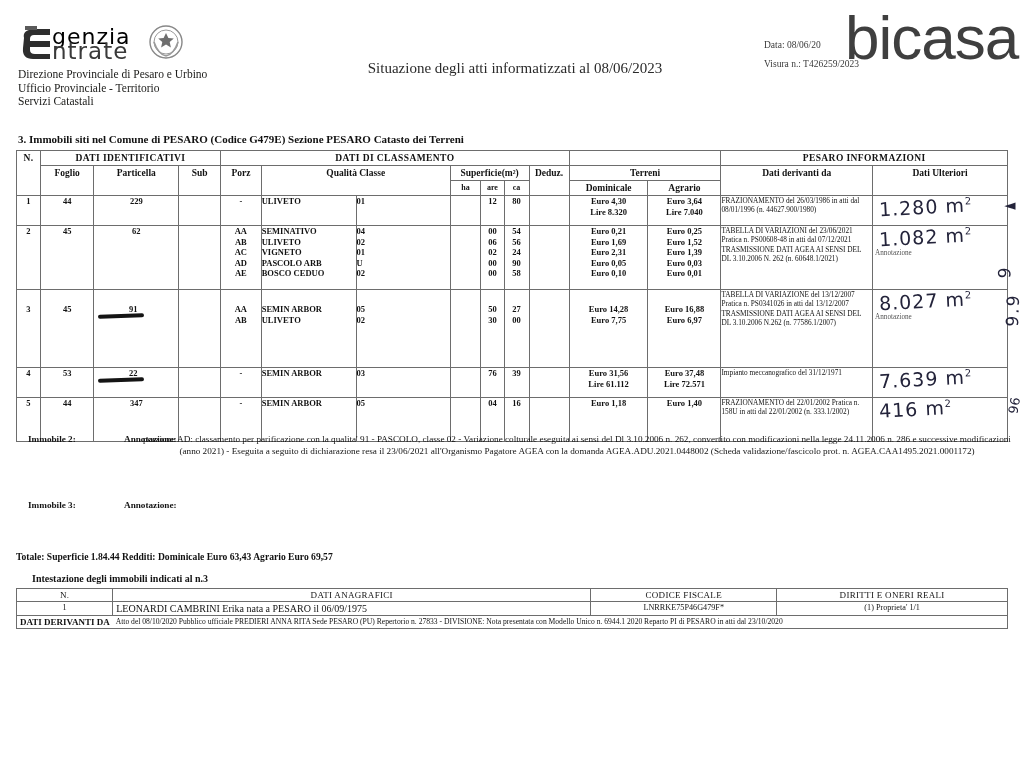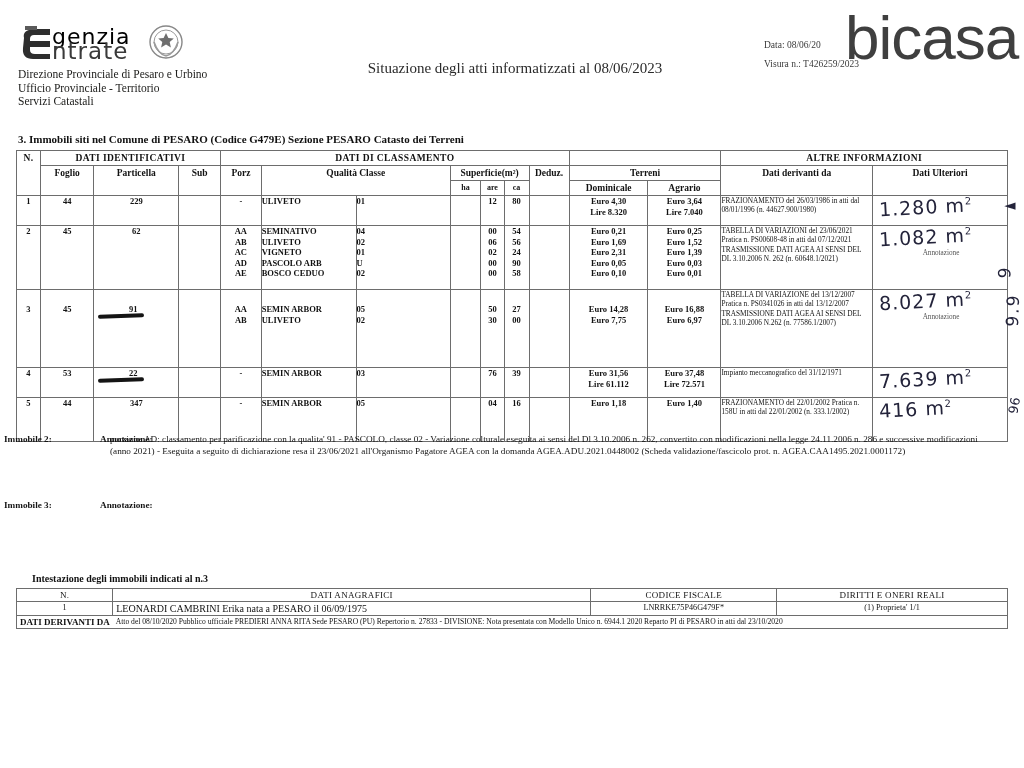--- a/index.html
+++ b/index.html
@@ -71,30 +71,30 @@
 
   .hand{
     font-family:"DejaVu Sans", sans-serif;
     font-size:19px;color:#23233a;
     transform:rotate(-3deg);
     display:inline-block;
     padding-left:6px;
     letter-spacing:1px;
   }
   .hand sup{font-size:10px;}
-  .annot{font-size:7.2px;color:#555;display:block;margin-top:1px;padding-left:2px;text-align:center;}
+  .annot{font-size:7.2px;color:#555;display:block;margin-top:1px;padding-left:2px;}
 
   .strike{
     display:inline-block;width:46px;height:4px;background:#141414;
     border-radius:3px;position:relative;top:6px;margin-left:-40px;
     transform:rotate(-2deg);
   }
 
   
-  .annblk{position:absolute;left:4px;font-size:9.2px;line-height:11.6px;color:#141414;}
+  .annblk{position:absolute;left:28px;font-size:9.2px;line-height:11.6px;color:#141414;text-align:center;}
   .annblk .lbl{position:absolute;left:0;top:0;font-weight:bold;}
   .annblk .lbl2{position:absolute;left:96px;top:0;font-weight:bold;}
   .annblk .body{margin-left:106px;}
   .totale{position:absolute;left:16px;font-size:9.6px;font-weight:bold;color:#111;}
 
   
   .int-title{position:absolute;left:32px;font-size:10px;font-weight:bold;color:#111;}
   .inttbl{
     position:absolute;left:16px;width:992px;border-collapse:collapse;
     font-size:8.2px;color:#121212;
@@ -175,21 +175,21 @@
         <col style="width:78px">
       <col style="width:166px">
         <col style="width:146px">
     </colgroup>
     <thead>
       <tr>
         <th rowspan="3" class="grp">N.</th>
         <th colspan="3" class="grp">DATI IDENTIFICATIVI</th>
         <th colspan="7" class="grp">DATI DI CLASSAMENTO</th>
         <th colspan="2" rowspan="1" style="border-bottom:none;border-top:1px solid #6d6d6d"></th>
-        <th colspan="2" class="grp">ALTRE INFORMAZIONI</th>
+        <th colspan="2" class="grp">PESARO INFORMAZIONI</th>
       </tr>
       <tr>
         <th rowspan="2" class="sub-h">Foglio</th>
         <th rowspan="2" class="sub-h">Particella</th>
         <th rowspan="2" class="sub-h">Sub</th>
         <th rowspan="2" class="sub-h">Porz</th>
         <th rowspan="2" colspan="2" class="sub-h">Qualità Classe</th>
         <th colspan="3" class="sub-h">Superficie(m²)</th>
         <th rowspan="2" class="sub-h">Deduz.</th>
         <th colspan="2" class="sub-h">Terreni</th>
@@ -611,20 +611,21 @@
     <span class="lbl">Immobile 2:</span>
     <span class="lbl2">Annotazione:</span>
     <div class="body">porzione AD: classamento per parificazione con la qualita' 91 - PASCOLO, classe 02 - Variazione colturale eseguita ai sensi del Dl 3.10.2006 n. 262, convertito con modificazioni nella legge 24.11.2006 n. 286 e successive modificazioni (anno 2021) - Eseguita a seguito di dichiarazione resa il 23/06/2021 all'Organismo Pagatore AGEA con la domanda AGEA.ADU.2021.0448002 (Scheda validazione/fascicolo prot. n. AGEA.CAA1495.2021.0001172)</div>
   </div>
 
   <div class="annblk" id="ann1" style="top:500px;width:992px">
     <span class="lbl">Immobile 3:</span>
     <span class="lbl2">Annotazione:</span>
   </div>
 
+  <div class="totale" style="top:551px">Totale: Superficie 1.84.44  Redditi: Dominicale Euro 63,43   Agrario Euro 69,57</div>
 
   <div class="int-title" style="top:573px">Intestazione degli immobili indicati al n.3</div>
 
   <table class="inttbl" style="top:588px">
     <colgroup>
       <col style="width:26px">
         <col style="width:520px">
         <col style="width:196px">
         <col style="width:250px">
     </colgroup>

